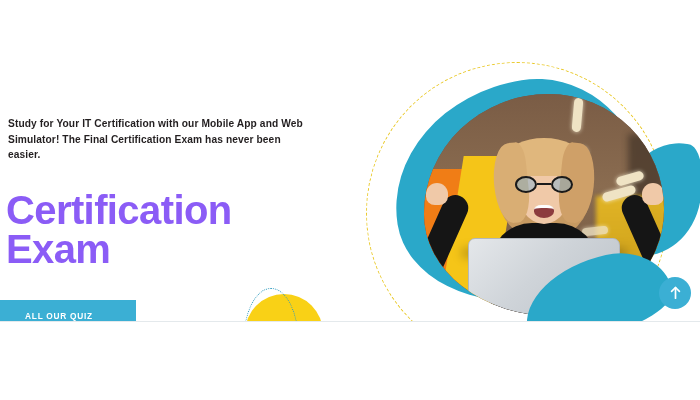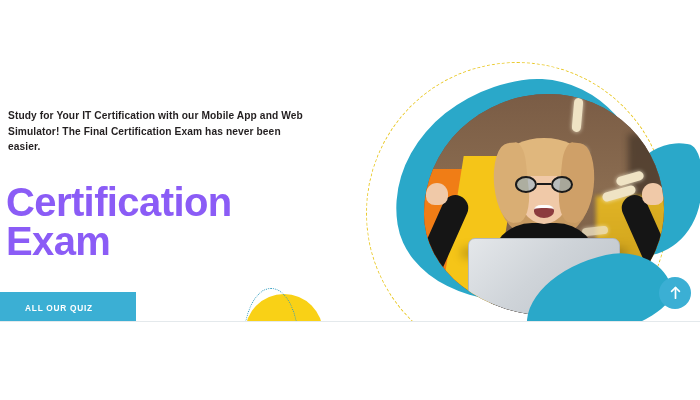--- a/index.html
+++ b/index.html
@@ -16,21 +16,21 @@
     width: 700px;
     height: 400px;
     overflow: hidden;
     background: #ffffff;
   }
 
   
   .hero-left {
     position: absolute;
     left: 0;
-    top: 4px;
+    top: 12px;
     width: 400px;
     height: 324px;
     z-index: 6;
     padding-left: 14px;
   }
   .eyebrow {
     position: absolute;
     left: 8px;
     top: 104px;
     width: 300px;

